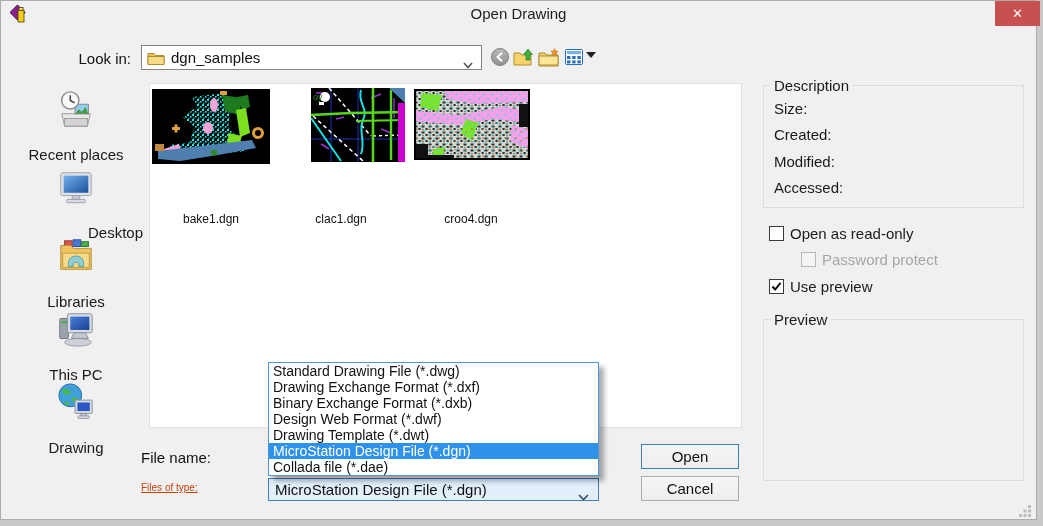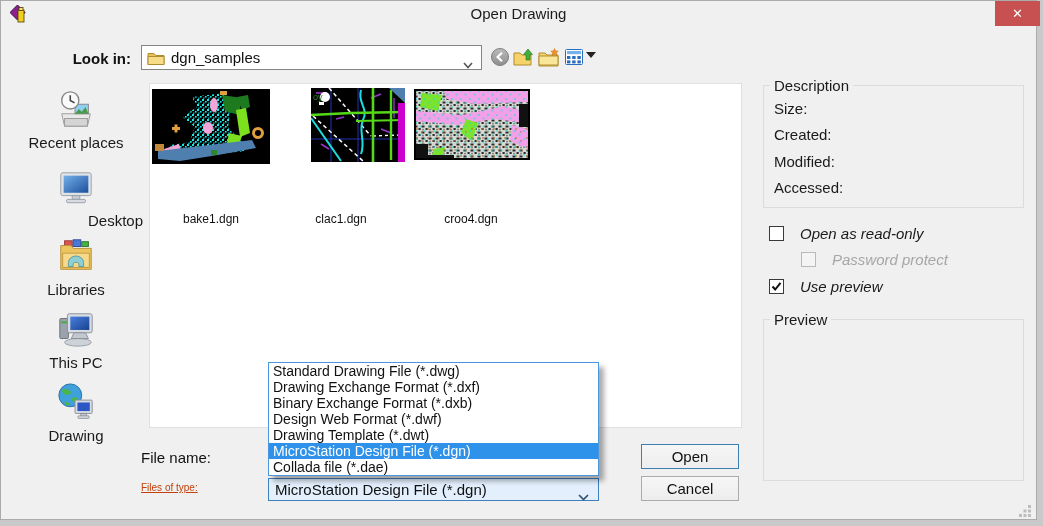--- a/index.html
+++ b/index.html
@@ -16,56 +16,56 @@
   
   .titlebar{position:absolute;left:0;top:0;width:100%;height:26px;}
   .app-icon{position:absolute;left:9px;top:3px;width:22px;height:20px;}
   .title{position:absolute;left:0;top:4px;width:100%;text-align:center;
     font-size:15px;color:#1c1c1c;}
   .close-btn{position:absolute;left:994px;top:0;width:45px;height:25px;
     background:#c75050;color:#fff;display:flex;align-items:center;justify-content:center;
     font-size:13px;cursor:default;}
   
   .lookin-label{position:absolute;left:58px;top:49px;width:72px;text-align:right;
-    font-size:15px;color:#111;font-weight:bold;}
+    font-size:15px;color:#111;}
   .lookin-combo{position:absolute;left:140px;top:44px;width:341px;height:25px;
     background:#fff;border:1px solid #848484;box-sizing:border-box;
     display:flex;align-items:center;}
   .lookin-combo .txt{margin-left:6px;font-size:15px;color:#111;}
   .lookin-combo .chev{position:absolute;right:8px;top:9px;}
   .fold-ic{margin-left:5px;flex:0 0 auto;display:flex;}
   .tbtn{position:absolute;top:45px;width:22px;height:22px;display:flex;
     align-items:center;justify-content:center;}
   .tb-back{left:488px;} .tb-up{left:512px;} .tb-new{left:537px;} .tb-view{left:562px;}
   .tb-caret{position:absolute;left:585px;top:51px;width:0;height:0;
     border-left:5px solid transparent;border-right:5px solid transparent;
     border-top:6px solid #222;}
   
   .side-item{position:absolute;left:8px;width:134px;text-align:center;cursor:default;}
   .side-item .ic{height:44px;display:flex;align-items:flex-end;justify-content:center;}
-  .side-item .lbl{font-size:15px;color:#1a1a1a;margin-top:5px;}
+  .side-item .lbl{font-size:15px;color:#1a1a1a;margin-top:17px;}
   
   .filelist{position:absolute;left:148px;top:82px;width:593px;height:345px;
     background:#fff;border:1px solid #e0e0e0;box-sizing:border-box;}
   .thumb{position:absolute;display:block;}
   .file-label{position:absolute;top:128px;height:18px;font-size:12px;color:#111;
     text-align:center;}
   
   .groupbox{position:absolute;border:1px solid #dcdcdc;}
   .legend{position:absolute;top:-9px;left:6px;background:#f0f0f0;padding:0 4px;
     font-size:15px;color:#1a1a1a;white-space:nowrap;}
   .desc-row{position:absolute;left:10px;font-size:15px;color:#1a1a1a;}
   .cb-row{position:absolute;display:flex;align-items:center;font-size:15px;color:#1a1a1a;}
   .cb{width:13px;height:13px;border:1px solid #3a3a3a;background:#fff;
     box-sizing:content-box;display:flex;align-items:center;justify-content:center;}
   .cb .check{display:none;}
   .cb.checked .check{display:block;}
   .cb.disabled{border-color:#b9b9b9;background:#f4f4f4;}
   .cb-row.disabled .cb-label{color:#a6a6a6;}
-  .cb-label{margin-left:16px;font-style:italic;}
+  .cb-label{margin-left:6px;}
   
   .fname-label{position:absolute;left:140px;top:448px;font-size:15px;color:#111;}
   .ftype-label{position:absolute;left:140px;top:481px;font-size:10px;color:#c2410c;text-decoration:underline;}
   .ftype-combo{position:absolute;left:267px;top:477px;width:331px;height:23px;
     background:#e3effc;border:1px solid #3f80c0;box-sizing:border-box;
     display:flex;align-items:center;}
   .ftype-combo .txt{margin-left:6px;font-size:15px;color:#111;white-space:nowrap;}
   .ftype-combo .chev{position:absolute;right:9px;top:8px;}
   .btn{position:absolute;left:640px;width:98px;height:25px;box-sizing:border-box;
     background:linear-gradient(#f6f6f6,#ededed);

